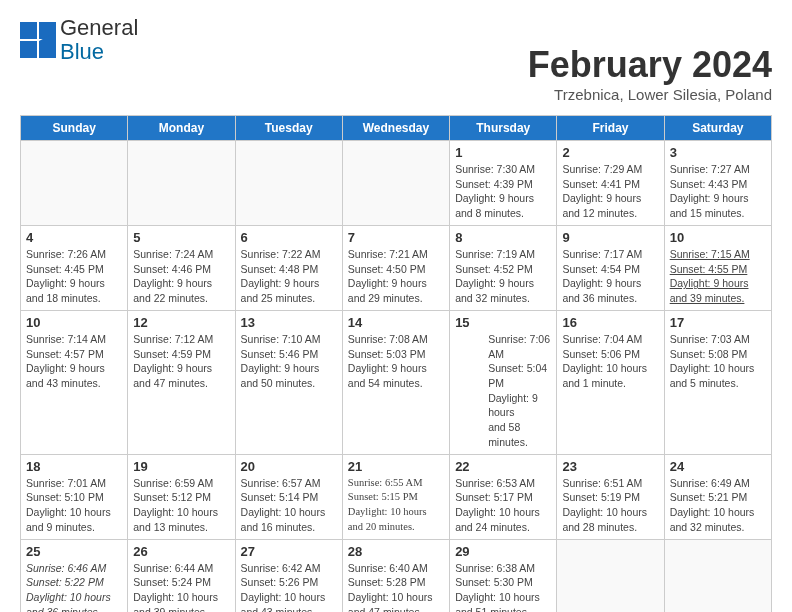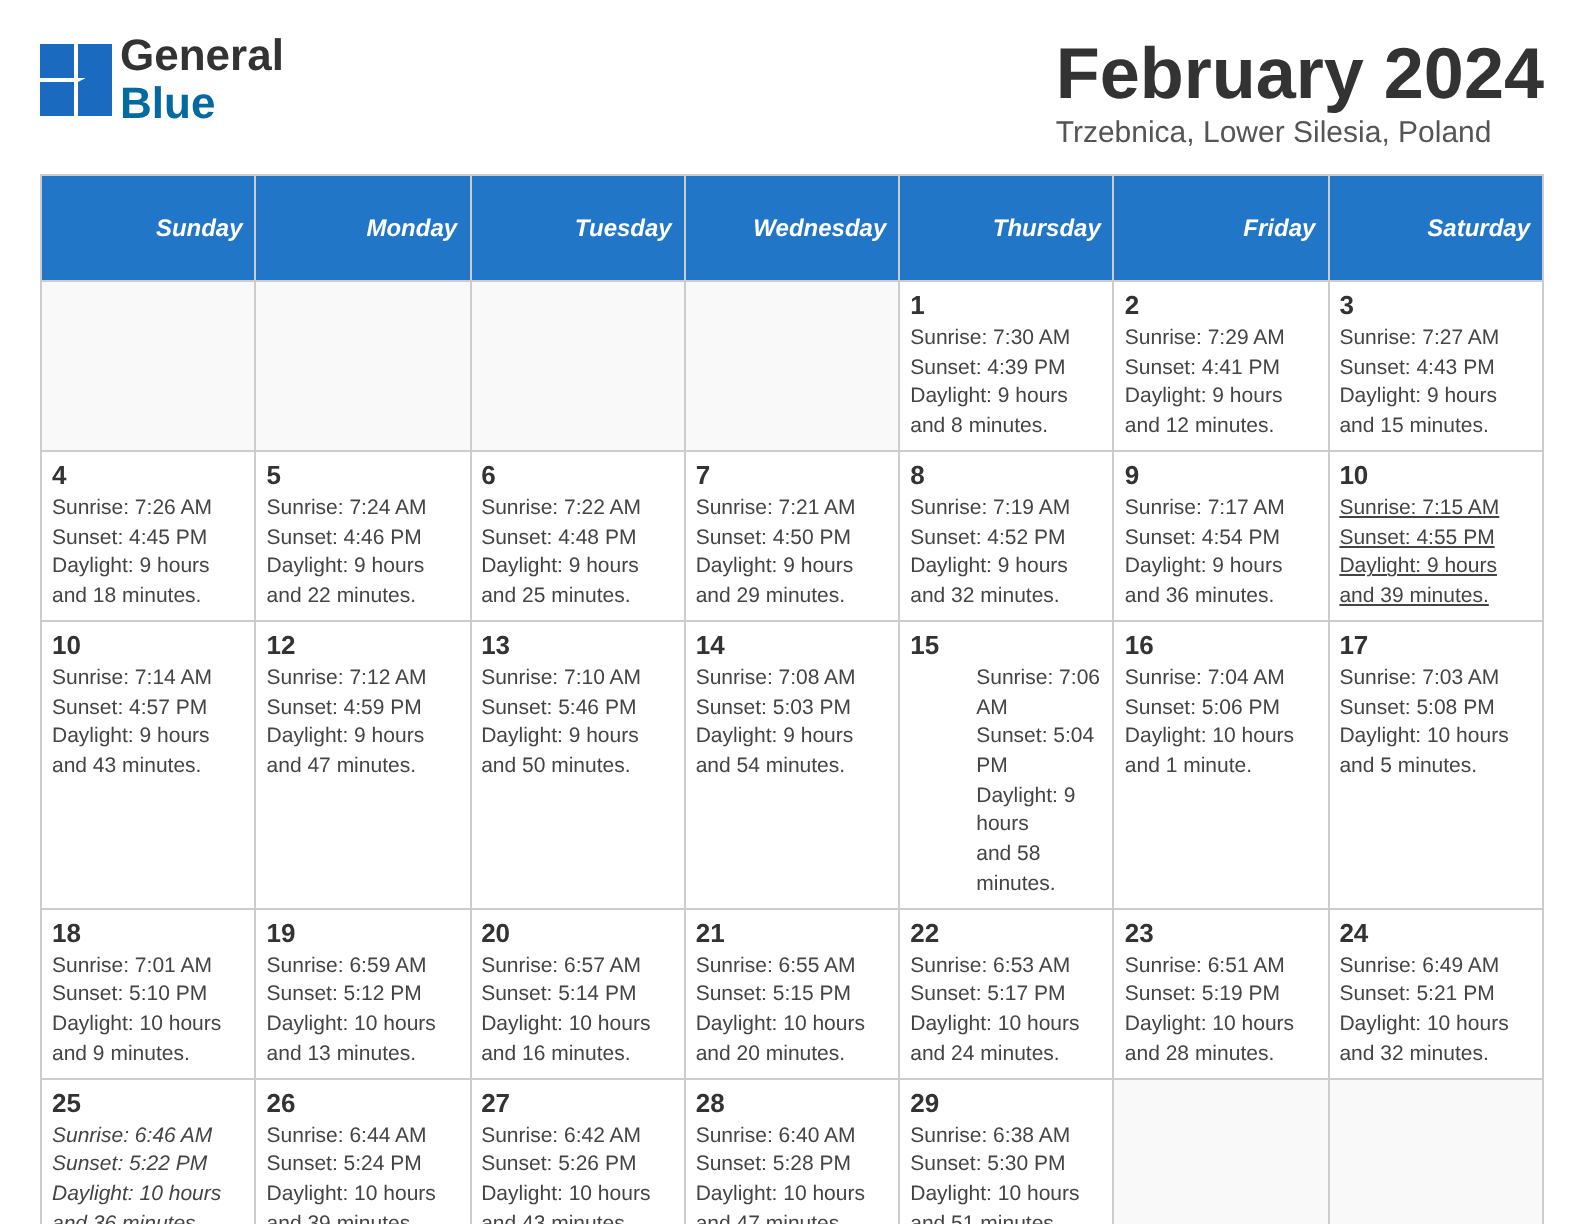--- a/index.html
+++ b/index.html
@@ -16,52 +16,52 @@
       align-items: flex-start;
       margin-bottom: 12px;
     }
     .logo {
       display: flex;
       flex-direction: column;
       align-items: flex-start;
     }
     .logo-text {
       font-size: 22px;
-      font-weight: bold;
+      font-weight: normal;
       color: #333;
       line-height: 1.1;
     }
     .logo-text span.general { color: #333; }
     .logo-text span.blue { color: #0369a1; }
     .title-section {
-      text-align: left;
+      text-align: right;
+      margin-top: 28px;
     }
     .month-title {
       font-size: 36px;
       font-weight: bold;
       color: #333;
     }
     .location-title {
       font-size: 15px;
       color: #555;
     }
     .calendar {
       width: 100%;
       border-collapse: collapse;
       font-size: 11px;
     }
     .calendar th {
       background-color: #2176c7;
       color: white;
-      text-align: right;
-      padding: 19px 6px;
+      text-align: center;
+      padding: 5px 6px;
       font-size: 12px;
       font-weight: bold;
       border: 1px solid #ccc;
-      font-style: italic;
     }
     .calendar td {
       border: 1px solid #ccc;
       vertical-align: top;
       padding: 4px 5px;
       width: calc(100% / 7);
       min-height: 80px;
       background: #fff;
     }
     .calendar td.empty {
@@ -270,21 +270,21 @@
         </td>
         <td>
           <div class="day-number">20</div>
           <div class="day-info" style="white-space: pre-line;">Sunrise: 6:57 AM
 Sunset: 5:14 PM
 Daylight: 10 hours
 and 16 minutes.</div>
         </td>
         <td>
           <div class="day-number">21</div>
-          <div class="day-info" style="white-space: pre-line;">Sunrise: 6:55 AM
+          <div class="day-info" style="white-space: pre-line; font-family: Liberation Serif, serif;">Sunrise: 6:55 AM
 Sunset: 5:15 PM
 Daylight: 10 hours
 and 20 minutes.</div>
         </td>
         <td>
           <div class="day-number">22</div>
           <div class="day-info" style="white-space: pre-line;">Sunrise: 6:53 AM
 Sunset: 5:17 PM
 Daylight: 10 hours
 and 24 minutes.</div>

